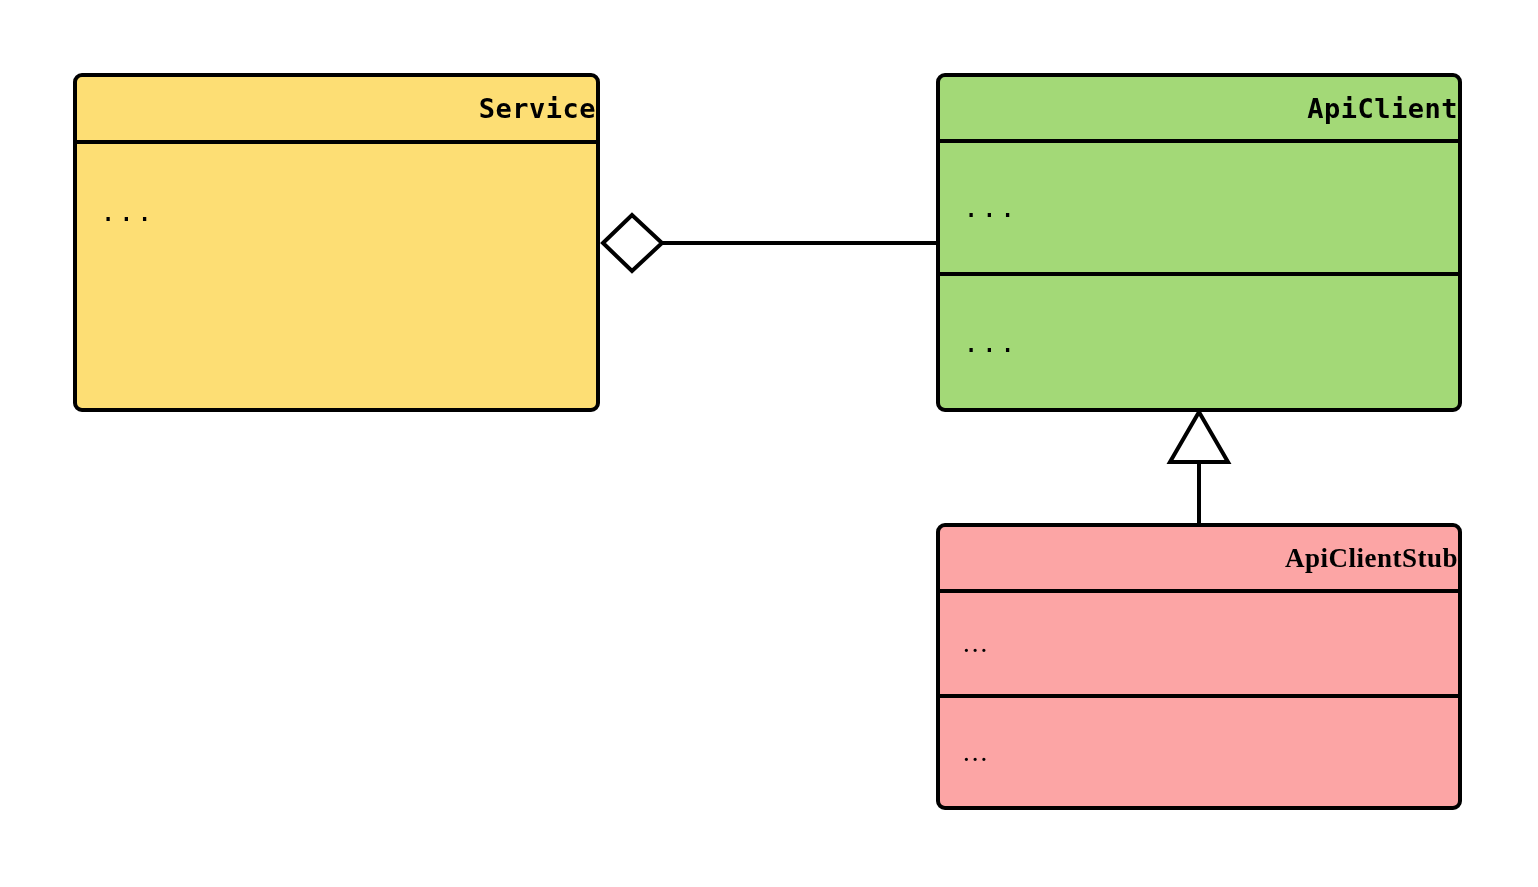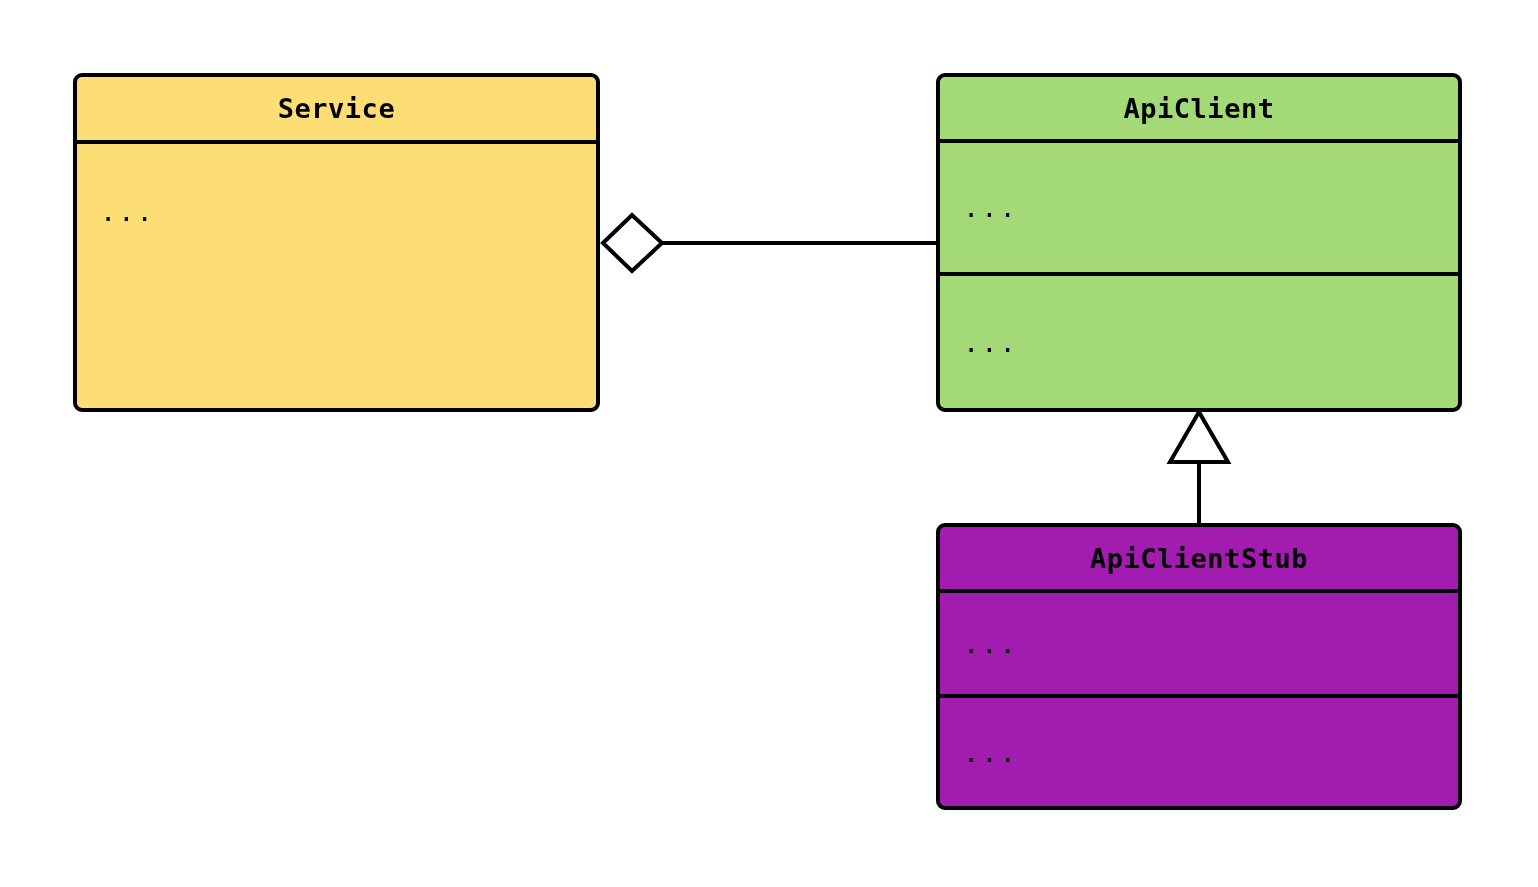--- a/index.html
+++ b/index.html
@@ -34,21 +34,21 @@
     box-sizing: border-box;
     position: relative;
     display: flex;
     align-items: center;
     overflow: hidden;
   }
   .compartment + .compartment {
     border-top: 4px solid #000000;
   }
   .compartment.title-row {
-    justify-content: center;
+    justify-content: flex-end;
   }
   .compartment.body-row {
     justify-content: flex-start;
   }
 
   .class-title {
     font-size: 27px;
     font-weight: bold;
     color: #000000;
     letter-spacing: 0.5px;
@@ -128,21 +128,21 @@
       <span class="class-title">ApiClient</span>
     </div>
     <div class="compartment body-row" id="apiclient-attr-row" style="height: 136px;">
       <span class="ellipsis-line">...</span>
     </div>
     <div class="compartment body-row" id="apiclient-ops-row" style="height: 139px;">
       <span class="ellipsis-line">...</span>
     </div>
   </div>
 
-  <div class="uml-class fill-green" id="box-api-client-stub" style="left: 936px; top: 523px; width: 526px; height: 287px; background: #a21caf;">
+  <div class="uml-class fill-green" id="box-api-client-stub" style="left: 936px; top: 523px; width: 526px; height: 287px; background: #fca5a5; font-family: Liberation Serif, serif;">
     <div class="compartment title-row" id="stub-title-row" style="height: 64px;">
       <span class="class-title">ApiClientStub</span>
     </div>
     <div class="compartment body-row" id="stub-attr-row" style="height: 108px;">
       <span class="ellipsis-line">...</span>
     </div>
     <div class="compartment body-row" id="stub-ops-row" style="height: 115px;">
       <span class="ellipsis-line">...</span>
     </div>
   </div>

